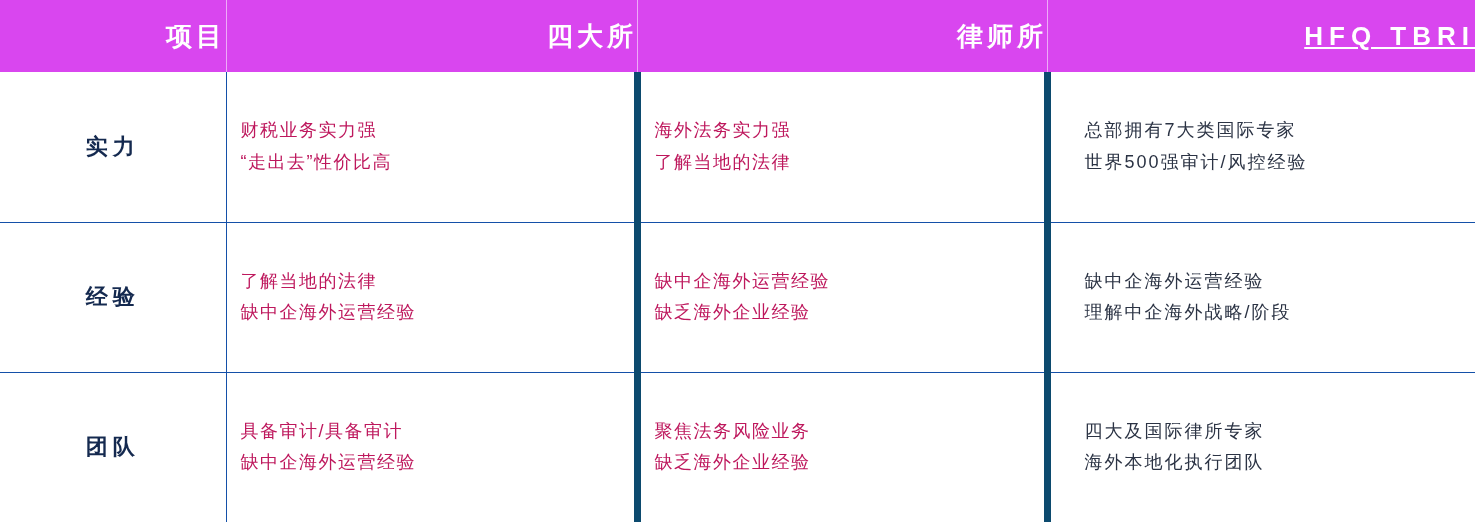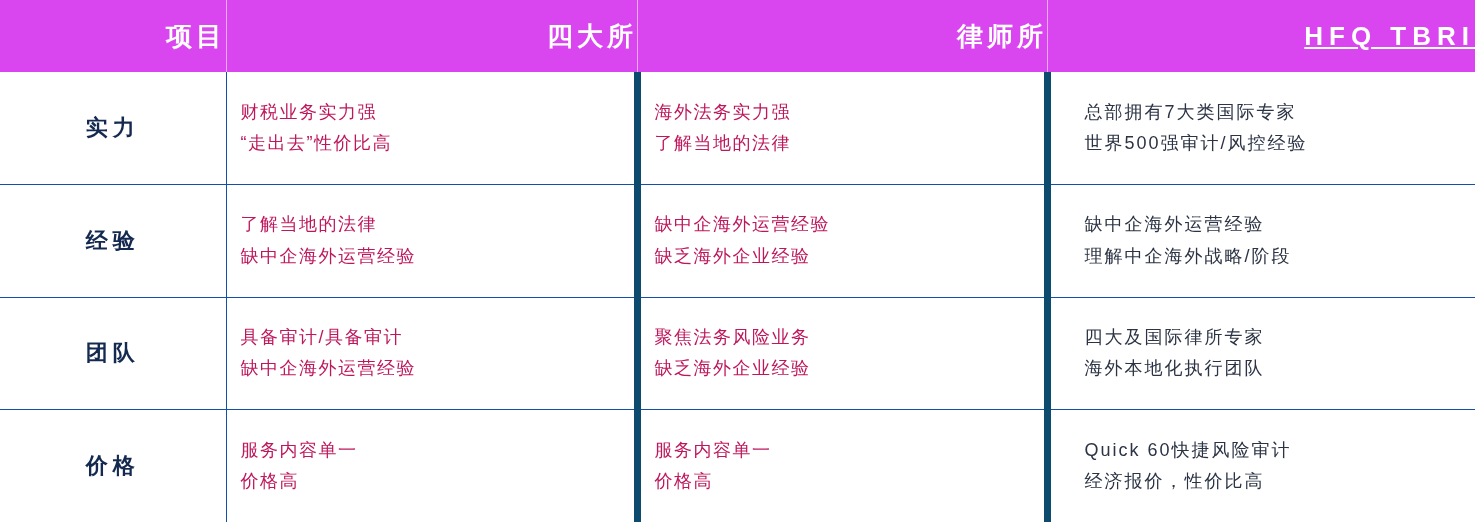--- a/index.html
+++ b/index.html
@@ -147,30 +147,15 @@
         <span class="line">聚焦法务风险业务</span>
         <span class="line">缺乏海外企业经验</span>
       </td>
       <td class="cell divider brand">
         <span class="line">四大及国际律所专家</span>
         <span class="line">海外本地化执行团队</span>
       </td>
     </tr>
 
 
-    <tr>
-      <td class="row-label">价格</td>
-      <td class="cell">
-        <span class="line">服务内容单一</span>
-        <span class="line">价格高</span>
-      </td>
-      <td class="cell divider">
-        <span class="line">服务内容单一</span>
-        <span class="line">价格高</span>
-      </td>
-      <td class="cell divider brand">
-        <span class="line">Quick 60快捷风险审计</span>
-        <span class="line">经济报价，性价比高</span>
-      </td>
-    </tr>
 
   </tbody>
 </table>
 
 </body></html>

